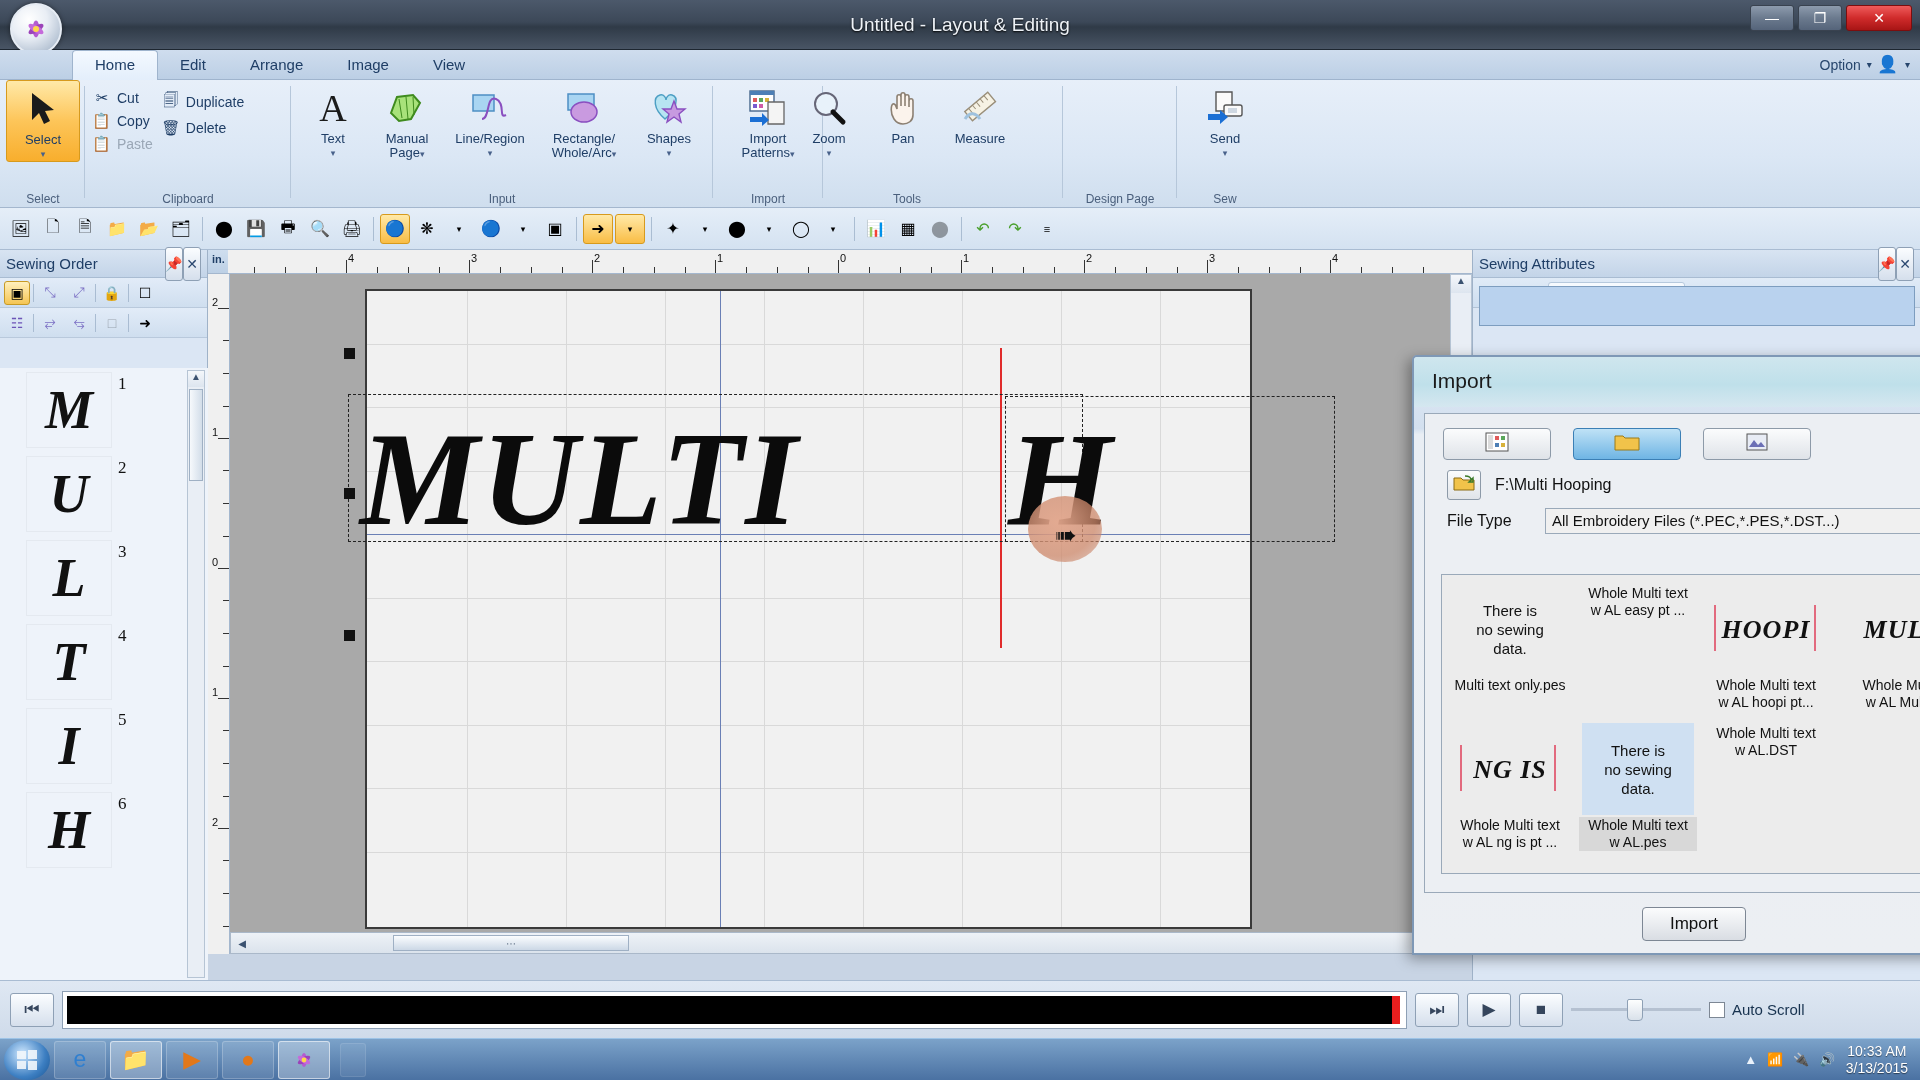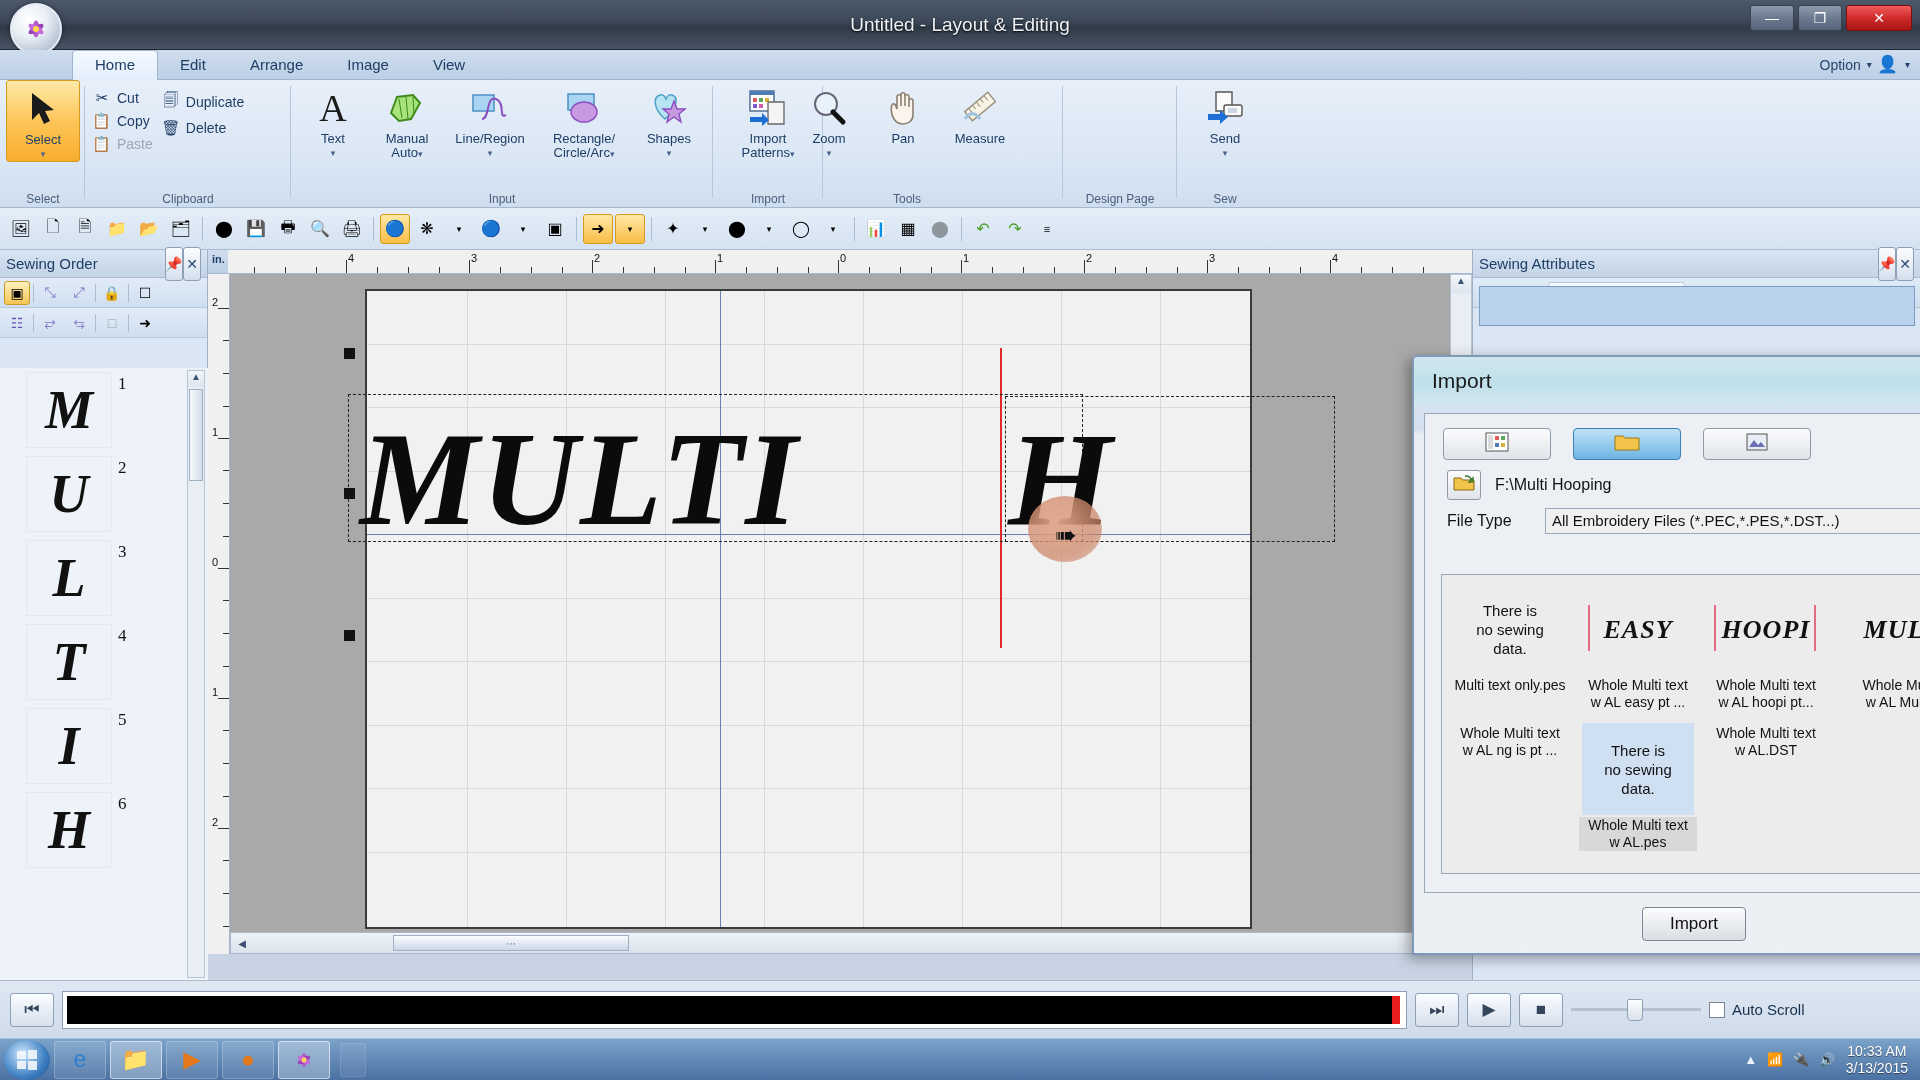--- a/index.html
+++ b/index.html
@@ -362,41 +362,41 @@
           <div class="carat">▾</div>
         </div>
         <div class="bigbtn">
           <div class="ic">
             <svg width="40" height="38" viewBox="0 0 40 38">
                 <path d="M4 24 L10 8 L26 6 L33 14 L24 30 L12 32 Z" fill="#a8e27a" stroke="#3f8b1e" stroke-width="2"></path>
                 <path d="M12 10 L15 29 M19 8 L21 30 M26 8 L27 26" stroke="#3f8b1e" stroke-width="1"></path>
               </svg>
           </div>
           <div class="lbl">Manual</div>
-          <div class="lbl" style="margin-top:0"><span>Auto</span><span class="carat">▾</span></div>
+          <div class="lbl" style="margin-top:0"><span>Page</span><span class="carat">▾</span></div>
         </div>
         <div class="bigbtn" style="width:92px">
           <div class="ic">
             <svg width="44" height="38" viewBox="0 0 44 38">
                 <path d="M5 6 L26 6 L26 22 L5 22 Z" fill="#a9d5f2" stroke="#4d8fc4" stroke-width="1.5"></path>
                 <path d="M14 30 C22 30 18 6 28 10 C38 14 30 30 38 26" fill="none" stroke="#8a4fc0" stroke-width="2"></path>
               </svg>
           </div>
           <div class="lbl">Line/Region</div>
           <div class="carat">▾</div>
         </div>
         <div class="bigbtn" style="width:96px">
           <div class="ic">
             <svg width="44" height="38" viewBox="0 0 44 38">
                 <rect x="6" y="5" width="26" height="16" fill="#a9d5f2" stroke="#4d8fc4" stroke-width="1.5"></rect>
                 <ellipse cx="22" cy="23" rx="13" ry="10" fill="#c99ae0" stroke="#8a4fc0" stroke-width="1.5"></ellipse>
               </svg>
           </div>
           <div class="lbl">Rectangle/</div>
-          <div class="lbl" style="margin-top:0"><span>Circle/Arc</span><span class="carat">▾</span></div>
+          <div class="lbl" style="margin-top:0"><span>Whole/Arc</span><span class="carat">▾</span></div>
         </div>
         <div class="bigbtn">
           <div class="ic">
             <svg width="44" height="38" viewBox="0 0 44 38">
                 <path d="M18 30 C6 20 6 8 13 6 C17 5 19 9 19 11 C19 9 21 5 25 6 C32 8 30 20 18 30 Z" fill="#b7e4f2" stroke="#4d9fc4" stroke-width="1.5"></path>
                 <path d="M27 12 L30 20 L38 20 L32 25 L34 33 L27 28 L20 33 L22 25 L16 20 L24 20 Z" fill="#c79ae0" stroke="#8a4fc0" stroke-width="1.4"></path>
               </svg>
           </div>
           <div class="lbl">Shapes</div>
           <div class="carat">▾</div>
@@ -800,24 +800,20 @@
           <div class="fcell">
             <div class="fthumb">
               <span style="white-space:pre-line">There is
 no sewing
 data.</span>
             </div>
             <div class="fname" style="white-space:pre-line">Multi text only.pes</div>
           </div>
 
           <div class="fcell">
-            <div class="fthumb">
-              <span class="pinkbar" style="left:6px;top:22px"></span>
-              <span class="script-thumb">EASY</span>
-            </div>
             <div class="fname" style="white-space:pre-line">Whole Multi text
 w AL easy pt ...</div>
           </div>
 
           <div class="fcell">
             <div class="fthumb">
               <span class="pinkbar" style="left:4px;top:22px"></span>
               <span class="pinkbar" style="right:6px;top:22px"></span>
               <span class="script-thumb">HOOPI</span>
             </div>
@@ -827,20 +823,25 @@
 
           <div class="fcell">
             <div class="fthumb">
               <span class="script-thumb">MUL</span>
             </div>
             <div class="fname" style="white-space:pre-line">Whole Mu
 w AL Mul</div>
           </div>
 
           <div class="fcell">
+            <div class="fthumb">
+              <span class="pinkbar" style="left:6px;top:22px"></span>
+              <span class="pinkbar" style="right:10px;top:22px"></span>
+              <span class="script-thumb">NG IS</span>
+            </div>
             <div class="fname" style="white-space:pre-line">Whole Multi text
 w AL ng is  pt ...</div>
           </div>
 
           <div class="fcell sel">
             <div class="fthumb" style="background:#cfe0f2">
               <span style="white-space:pre-line">There is
 no sewing
 data.</span>
             </div>

